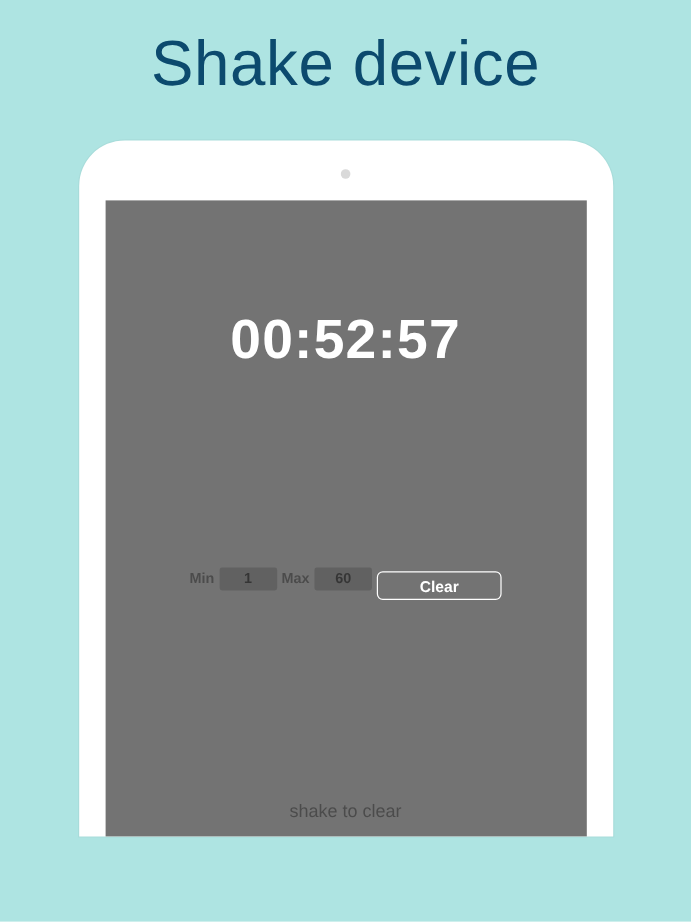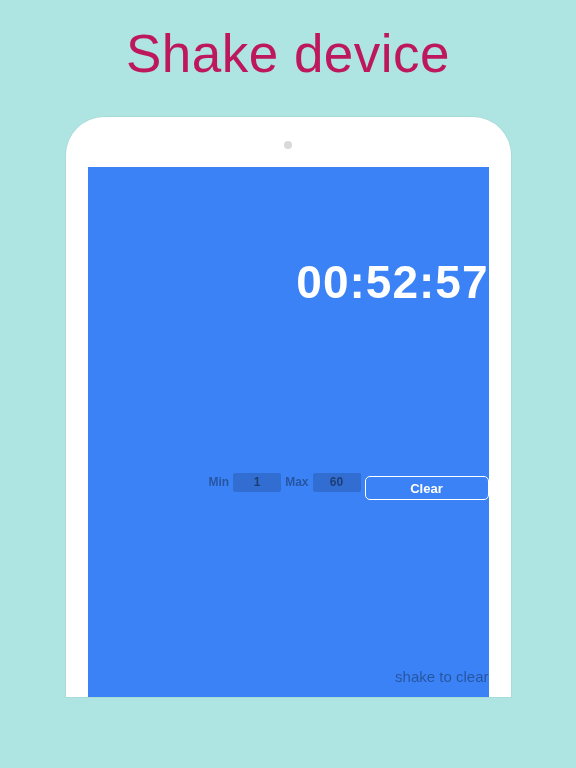--- a/index.html
+++ b/index.html
@@ -6,21 +6,21 @@
   html, body { width: 576px; height: 768px; overflow: hidden; }
   body {
     background: #aee4e2;
     font-family: -apple-system, BlinkMacSystemFont, "Segoe UI", sans-serif;
     display: flex;
     flex-direction: column;
     align-items: center;
   }
   .headline {
     text-align: center;
-    color: #be185d;
+    color: #0c4a6e;
     font-size: 53px;
     line-height: 1.08;
     margin-top: 25px;
     font-weight: 400;
     font-family: "Comic Sans MS", "Marker Felt", cursive, sans-serif;
     letter-spacing: 0.5px;
   }
   .device-frame {
     margin-top: 35px;
     width: 445px;
@@ -37,24 +37,24 @@
     left: 50%;
     transform: translateX(-50%);
     width: 8px;
     height: 8px;
     border-radius: 50%;
     background: #d9d9d9;
   }
   .screen {
     width: 100%;
     height: 100%;
-    background: #3b82f6;
+    background: #737373;
     display: flex;
     flex-direction: column;
-    align-items: flex-end;
+    align-items: center;
     color: #ffffff;
     position: relative;
   }
   .timer {
     margin-top: 88px;
     font-size: 46px;
     font-weight: 700;
     letter-spacing: 1px;
     color: #ffffff;
   }
@@ -77,21 +77,21 @@
     border-radius: 2px;
     display: flex;
     align-items: center;
     justify-content: center;
     font-size: 12px;
     color: rgba(0,0,0,0.45);
     font-weight: 600;
   }
   .clear-btn {
     margin-top: 12px;
-    width: 124px;
+    width: 104px;
     height: 24px;
     border: 1.5px solid #ffffff;
     border-radius: 5px;
     background: transparent;
     color: #ffffff;
     font-size: 13px;
     font-weight: 600;
     display: flex;
     align-items: center;
     justify-content: center;

